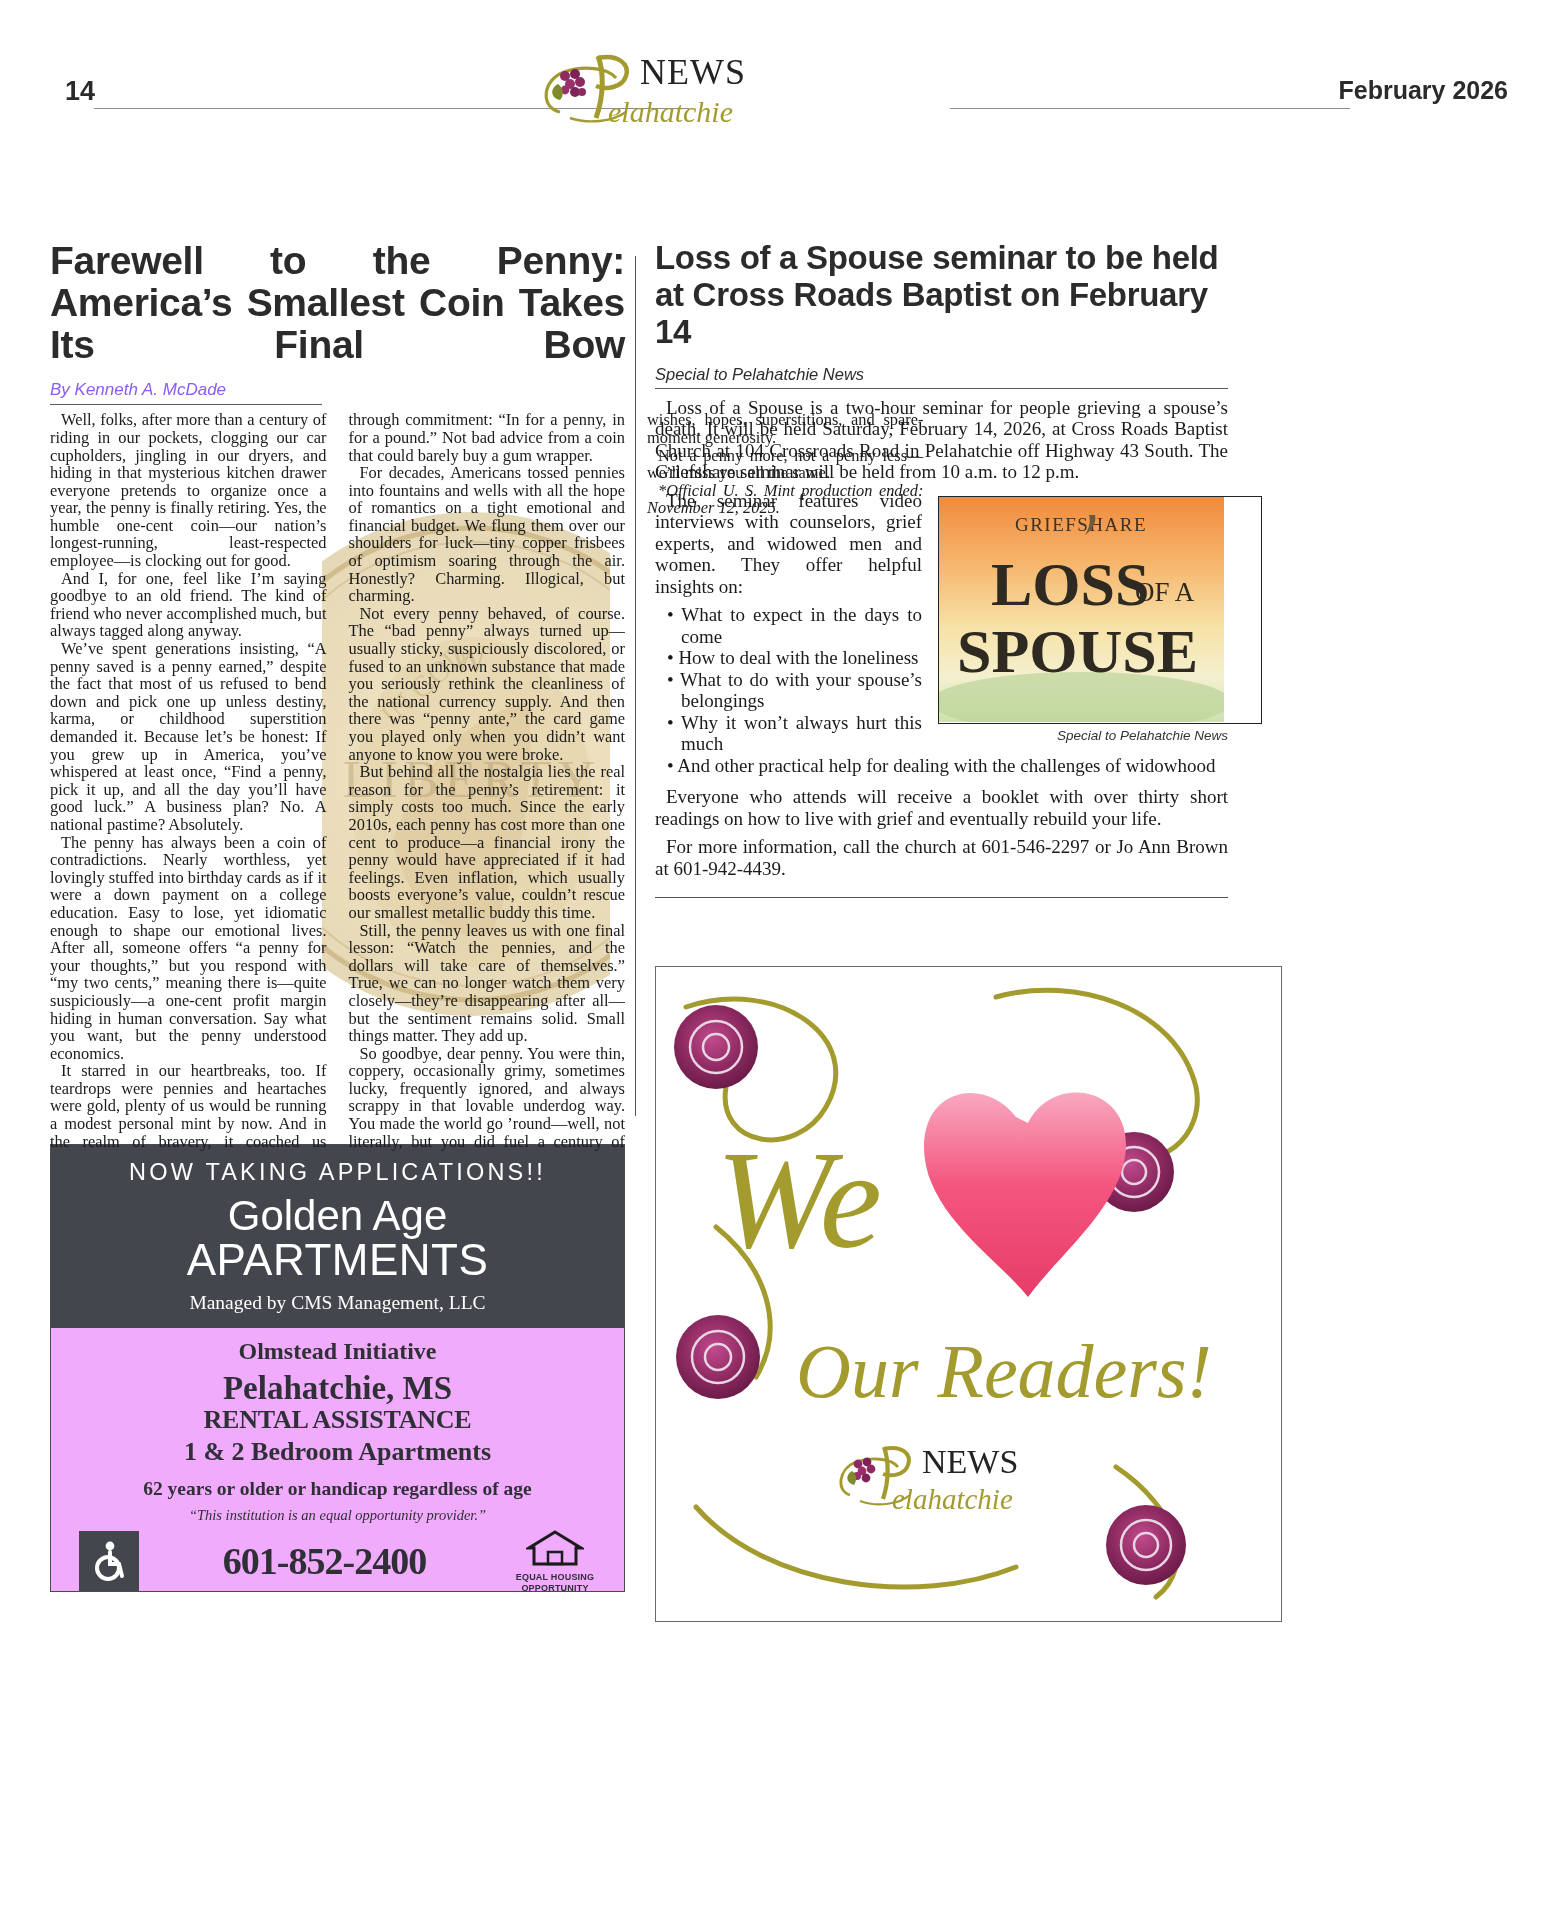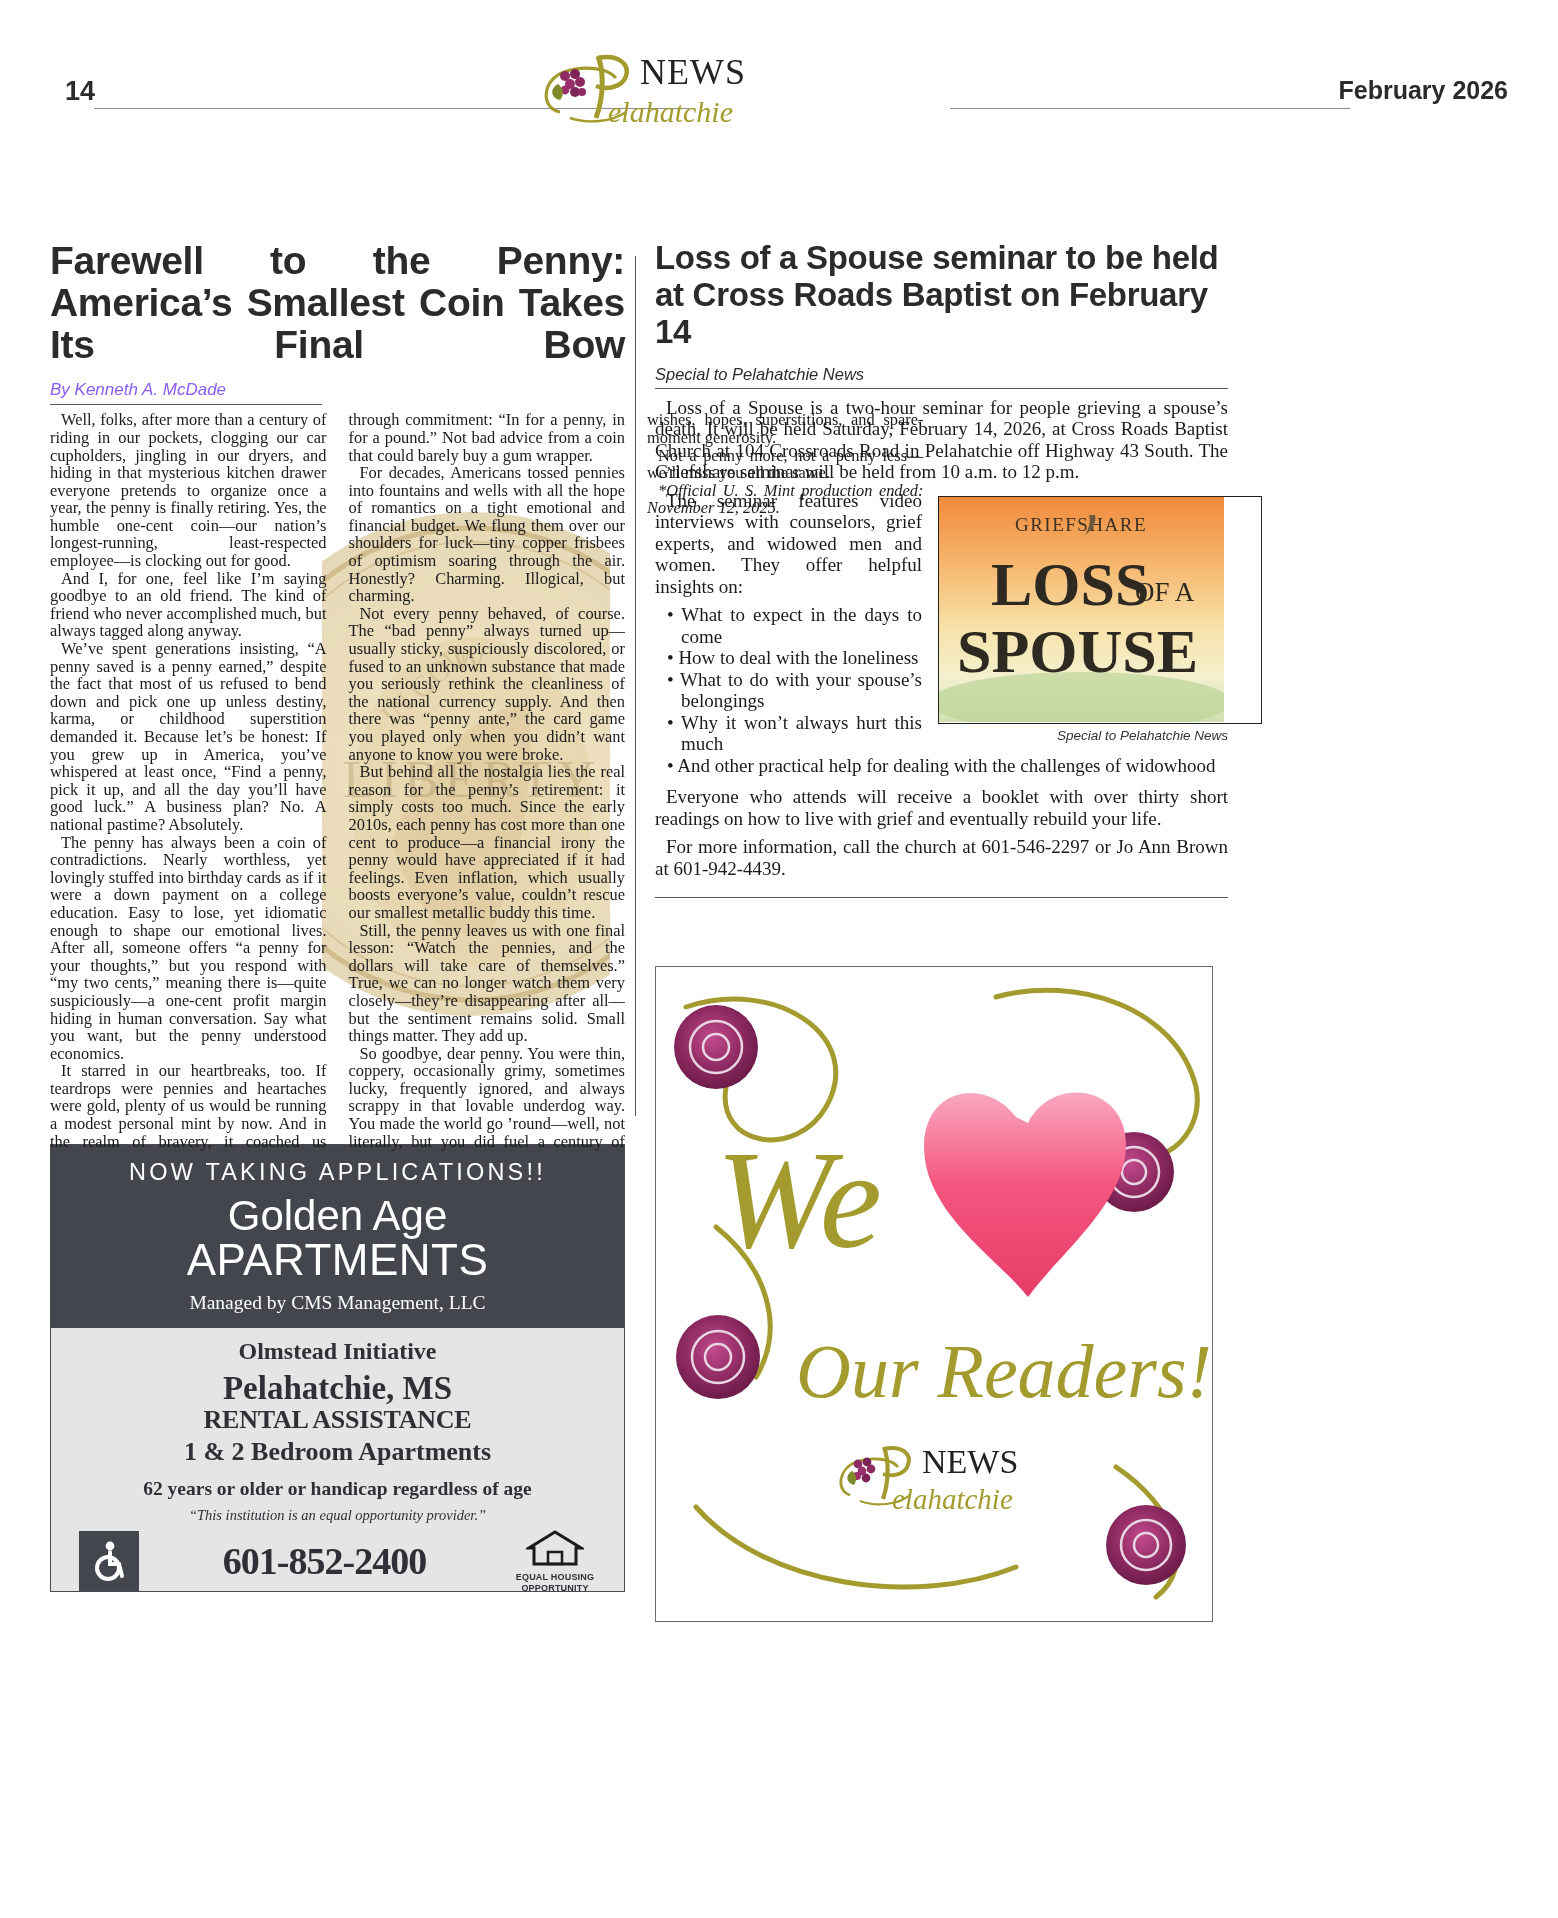--- a/index.html
+++ b/index.html
@@ -102,21 +102,21 @@
   .bullets { margin:4px 0 0 0; }
   .bullets .bl {
     font-size:19px; line-height:21.5px; text-align:justify; margin:0;
     padding-left:26px; text-indent:-14px;
   }
   .right-hr { border-top:1.5px solid #555; margin:18px 0 0 0; }
 
   
   .ad-golden {
     position:absolute; left:0; top:1016px; width:575px; height:448px;
-    border:1.5px solid #4a4a52; background:#e5e5e5;
+    border:1.5px solid #4a4a52; background:#f0abfc;
   }
   .ga-top { background:#44464d; color:#fff; padding:14px 10px 14px 10px; text-align:center; }
   .ga-apps {
     font-family:"Liberation Sans", sans-serif; font-size:23.5px; letter-spacing:3.2px; font-weight:400;
   }
   .ga-name {
     font-family:"Liberation Sans", sans-serif; font-size:42px; font-weight:400; line-height:1.04; margin-top:8px;
   }
   .ga-name2 {
     font-family:"Liberation Sans", sans-serif; font-size:44px; font-weight:400; line-height:1.02; letter-spacing:0.5px;
@@ -130,21 +130,21 @@
   .ga-age { font-family:"Liberation Serif", serif; font-weight:bold; font-size:19.5px; margin-top:11px; }
   .ga-eo { font-family:"Liberation Serif", serif; font-style:italic; font-size:14.5px; margin-top:7px; }
   .ga-phonerow { display:flex; align-items:center; justify-content:space-between; padding:4px 16px 0 20px; }
   .ga-phone { font-family:"Liberation Serif", serif; font-weight:bold; font-size:38px; letter-spacing:-1px; }
   .acc-icon { width:60px; height:60px; background:#44464d; display:flex; align-items:center; justify-content:center; }
   .eho { text-align:center; width:90px; }
   .eho-lbl { font-family:"Liberation Sans", sans-serif; font-size:9px; font-weight:bold; line-height:1.15; letter-spacing:.2px; }
 
   
   .ad-valentine {
-    position:absolute; left:605px; top:838px; width:558px; height:656px;
+    position:absolute; left:605px; top:838px; width:627px; height:656px;
     border:1.5px solid #6b6b6b; background:#fff; overflow:hidden;
   }
 </style>
 </head>
 <body>
 
 <div class="page">
 
   <div class="masthead">
     <div class="folio">14</div>

